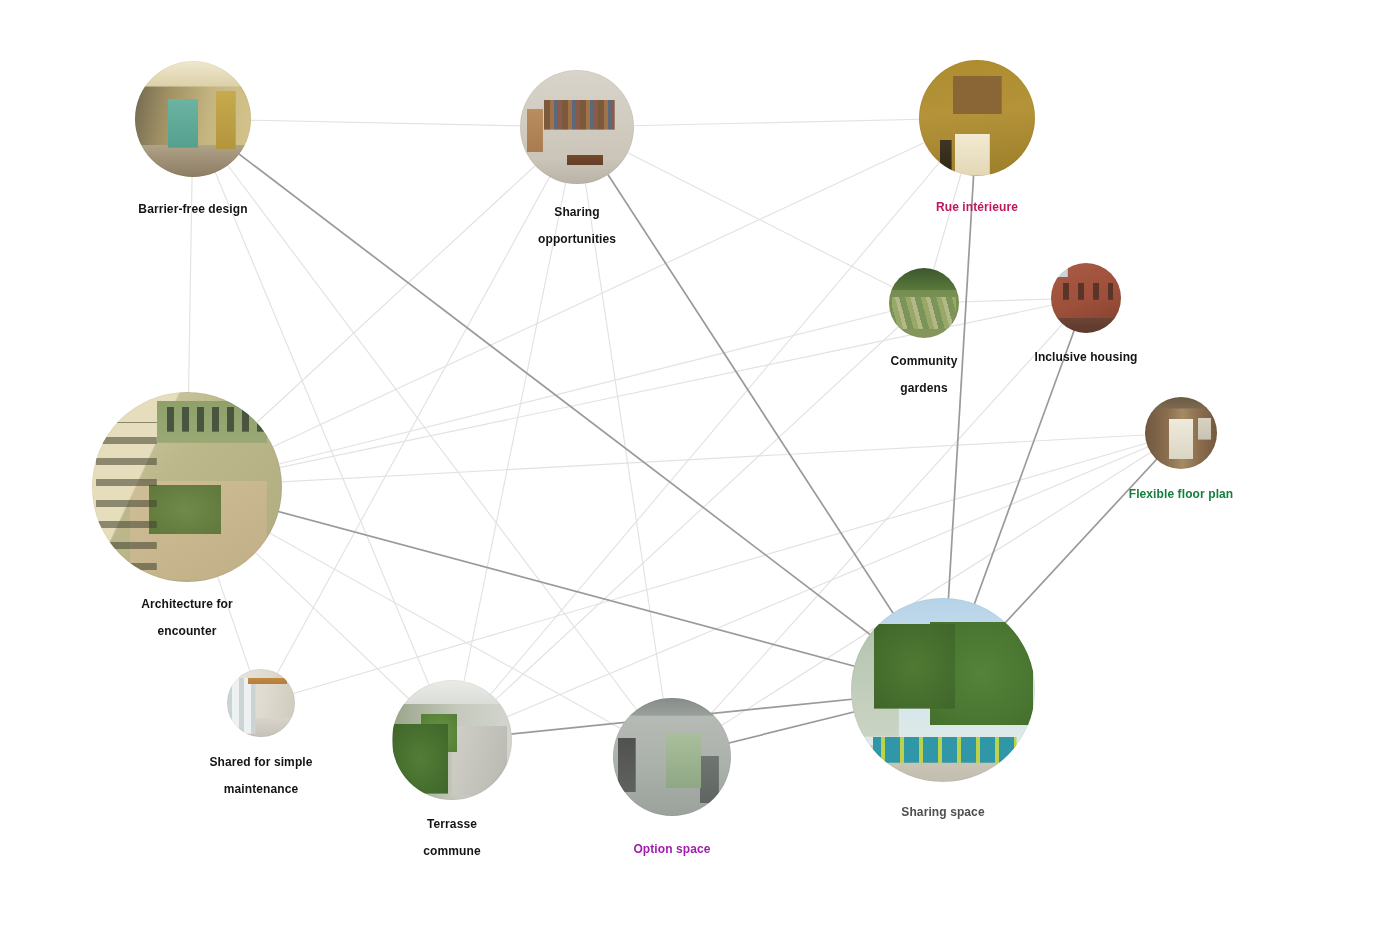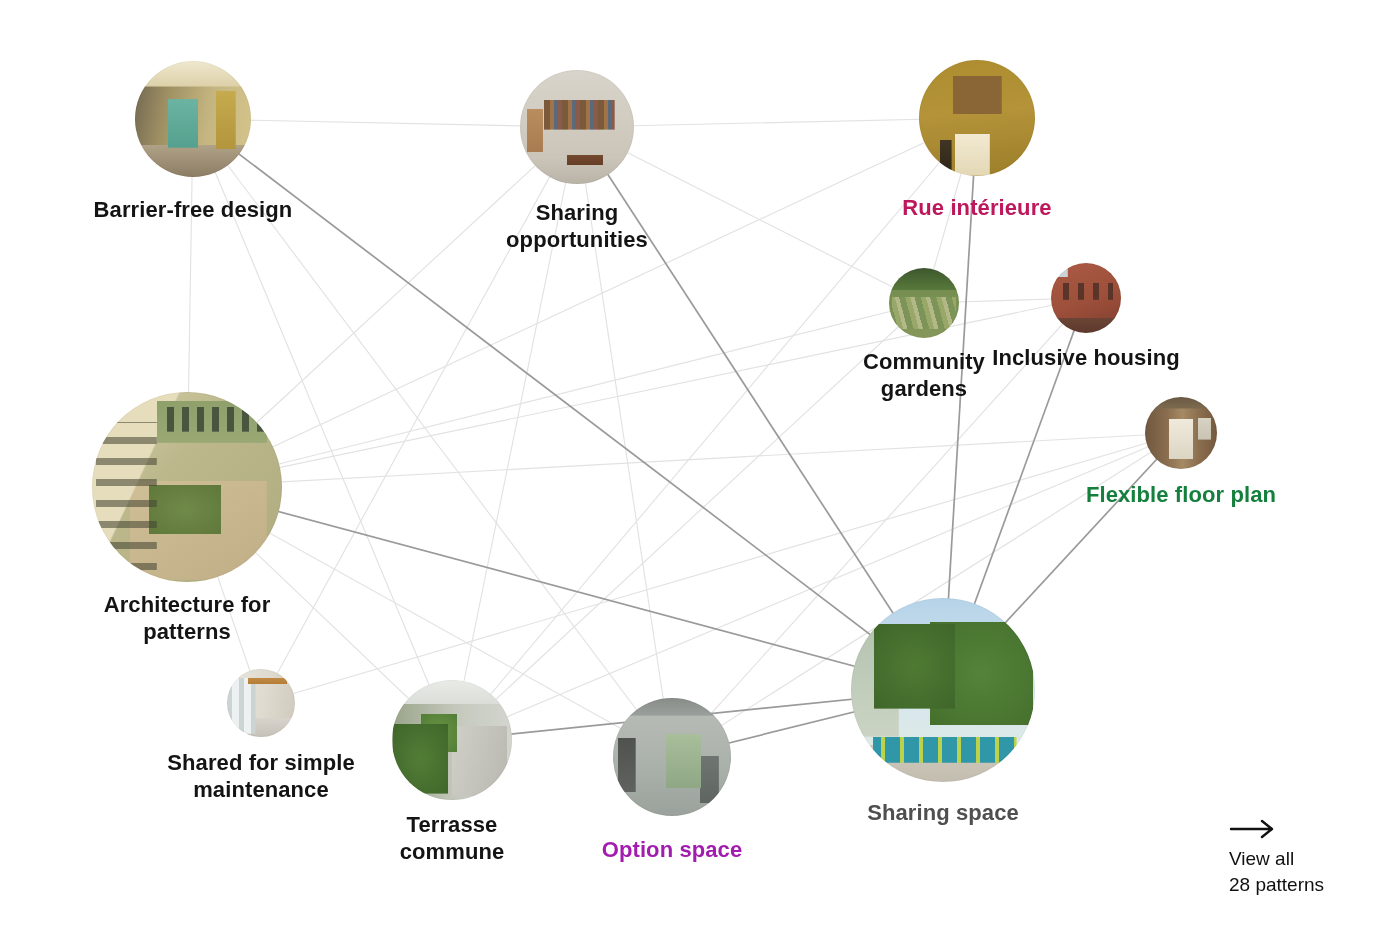--- a/index.html
+++ b/index.html
@@ -7,21 +7,21 @@
     position:relative;width:1400px;height:945px;background:#fff;overflow:hidden;
     font-family:"Liberation Sans","DejaVu Sans",sans-serif;
   }
   #edge-layer{position:absolute;left:0;top:0;width:1400px;height:945px;}
   .photo{
     position:absolute;border-radius:50%;background-repeat:no-repeat;cursor:pointer;
     box-shadow:0 0 0 1px rgba(0,0,0,0.03) inset;
   }
   .node-label{
     position:absolute;width:280px;text-align:center;
-    font-weight:bold;font-size:22px;line-height:27px;letter-spacing:0.1px;
+    font-weight:bold;font-size:12px;line-height:27px;letter-spacing:0.1px;
     white-space:pre-line;cursor:pointer;
   }
   .view-all{
     position:absolute;left:1229px;top:818px;width:150px;color:#111;cursor:pointer;
   }
   .view-all .arrow{display:block;margin-bottom:6px;}
   .view-all .line{font-size:19px;line-height:26px;font-weight:400;}
 
   
   .photo--barrier-free-design{background-color:#b3a46e;background-image:
@@ -144,44 +144,37 @@
       <line x1="943" y1="690" x2="193" y2="119" stroke="#9a9a9a" stroke-width="1.7"></line>
       <line x1="943" y1="690" x2="577" y2="127" stroke="#9a9a9a" stroke-width="1.7"></line>
       <line x1="943" y1="690" x2="977" y2="118" stroke="#9a9a9a" stroke-width="1.7"></line>
       <line x1="943" y1="690" x2="187" y2="487" stroke="#9a9a9a" stroke-width="1.7"></line>
       <line x1="943" y1="690" x2="452" y2="740" stroke="#9a9a9a" stroke-width="1.7"></line>
       <line x1="943" y1="690" x2="1181" y2="433" stroke="#9a9a9a" stroke-width="1.7"></line>
       <line x1="943" y1="690" x2="1086" y2="298" stroke="#9a9a9a" stroke-width="1.7"></line>
       <line x1="943" y1="690" x2="672" y2="757" stroke="#9a9a9a" stroke-width="1.7"></line>
     </svg>
 
-  <div class="view-all">
-    <svg class="arrow" width="46" height="22" viewBox="0 0 46 22">
-      <path d="M2 11 H42 M33 3 L43 11 L33 19" fill="none" stroke="#111" stroke-width="2.4" stroke-linecap="round" stroke-linejoin="round"></path>
-    </svg>
-    <div class="line">View all</div>
-    <div class="line">28 patterns</div>
-  </div>
 <div class="photo photo--barrier-free-design" style="left: 135px; top: 61px; height: 116px; width: 116px;"></div>
     <div class="node-label" style="left: 53px; top: 196px; color: rgb(20, 20, 20);">Barrier-free design</div>
     <div class="photo photo--sharing-opportunities" style="left: 520px; top: 70px; height: 114px; width: 114px;"></div>
     <div class="node-label" style="left: 437px; top: 199px; color: rgb(20, 20, 20);">Sharing
 opportunities</div>
     <div class="photo photo--rue-interieure" style="left: 919px; top: 60px; height: 116px; width: 116px;"></div>
     <div class="node-label" style="left: 837px; top: 194px; color: #be185d;">Rue intérieure</div>
     <div class="photo photo--community-gardens" style="left: 889px; top: 268px; height: 70px; width: 70px;"></div>
     <div class="node-label" style="left: 784px; top: 348px; color: rgb(20, 20, 20);">Community
 gardens</div>
     <div class="photo photo--inclusive-housing" style="left: 1051px; top: 263px; height: 70px; width: 70px;"></div>
     <div class="node-label" style="left: 946px; top: 344px; color: rgb(20, 20, 20);">Inclusive housing</div>
     <div class="photo photo--flexible-floor-plan" style="left: 1145px; top: 397px; height: 72px; width: 72px;"></div>
     <div class="node-label" style="left: 1041px; top: 481px; color: #15803d;">Flexible floor plan</div>
     <div class="photo photo--architecture-for-encounter" style="left: 92px; top: 392px; height: 190px; width: 190px;"></div>
     <div class="node-label" style="left: 47px; top: 591px; color: rgb(20, 20, 20);">Architecture for
-patterns</div>
+encounter</div>
     <div class="photo photo--design-for-simple-maintenance" style="left: 227px; top: 669px; height: 68px; width: 68px;"></div>
     <div class="node-label" style="left: 121px; top: 749px; color: rgb(20, 20, 20);">Shared for simple
 maintenance</div>
     <div class="photo photo--terrasse-commune" style="left: 392px; top: 680px; height: 120px; width: 120px;"></div>
     <div class="node-label" style="left: 312px; top: 811px; color: rgb(20, 20, 20);">Terrasse
 commune</div>
     <div class="photo photo--option-space" style="left: 613px; top: 698px; height: 118px; width: 118px;"></div>
     <div class="node-label" style="left: 532px; top: 836px; color: #a21caf;">Option space</div>
     <div class="photo photo--shared-space" style="left: 851px; top: 598px; height: 184px; width: 184px;"></div>
     <div class="node-label" style="left: 803px; top: 799px; color: rgb(79, 79, 79);">Sharing space</div>

